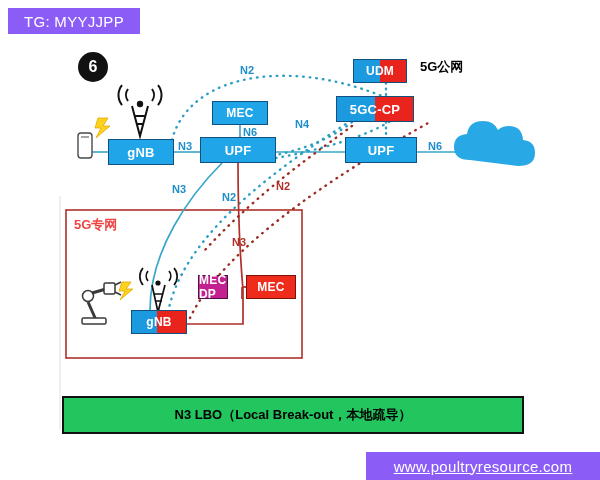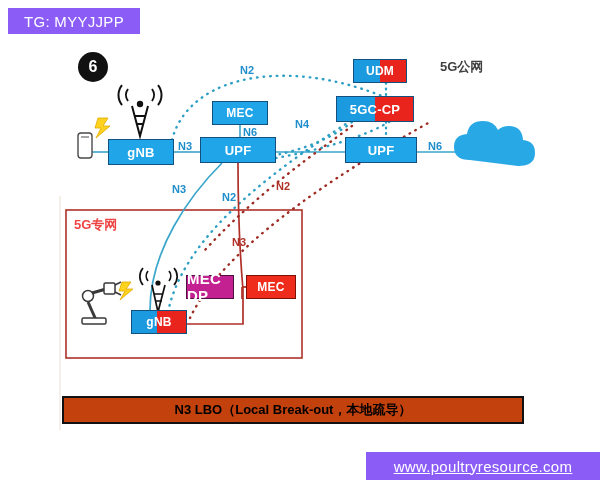--- a/index.html
+++ b/index.html
@@ -33,31 +33,31 @@
   .redbox{background:#ef2b1b;border:1.6px solid #7c1109;}
   .magenta{background:#c32191;border:1.6px solid #4d1040;}
 
   #n-gnb1{left:108px;top:139px;width:66px;height:26px;font-size:13px;}
   #n-mec1{left:212px;top:101px;width:56px;height:24px;font-size:12px;}
   #n-upf1{left:200px;top:137px;width:76px;height:26px;font-size:13px;}
   #n-upf2{left:345px;top:137px;width:72px;height:26px;font-size:13px;}
   #n-udm {left:353px;top:59px;width:54px;height:24px;font-size:12px;}
   #n-cp  {left:336px;top:96px;width:78px;height:26px;font-size:13px;}
   #n-gnb2{left:131px;top:310px;width:56px;height:24px;font-size:12px;}
-  #n-mecdp{left:186px;top:275px;width:48px;height:24px;font-size:15px;}
+  #n-mecdp{left:198px;top:275px;width:30px;height:24px;font-size:12px;}
   #n-mec2{left:246px;top:275px;width:50px;height:24px;font-size:12px;}
 
   
   .arealabel{position:absolute;font-weight:bold;}
-  #lbl-public{left:440px;top:58px;font-size:13px;color:#404040;}
+  #lbl-public{left:420px;top:58px;font-size:13px;color:#000000;}
   #lbl-private{left:74px;top:216px;font-size:13px;color:#ef4444;}
 
   
-  #caption{position:absolute;left:62px;top:396px;width:462px;height:28px;
-           border:2px solid #111;box-sizing:border-box;background:#c2410c;
+  #caption{position:absolute;left:62px;top:396px;width:462px;height:38px;
+           border:2px solid #111;box-sizing:border-box;background:#22c55e;
            display:flex;align-items:center;justify-content:center;
            font-size:13px;font-weight:bold;color:#000;}
 
   
   .llabel{position:absolute;font-size:11px;font-weight:bold;}
   .lb{color:#1f8ecb;}
   .lr{color:#b03028;}
 </style>
 </head>
 <body>

